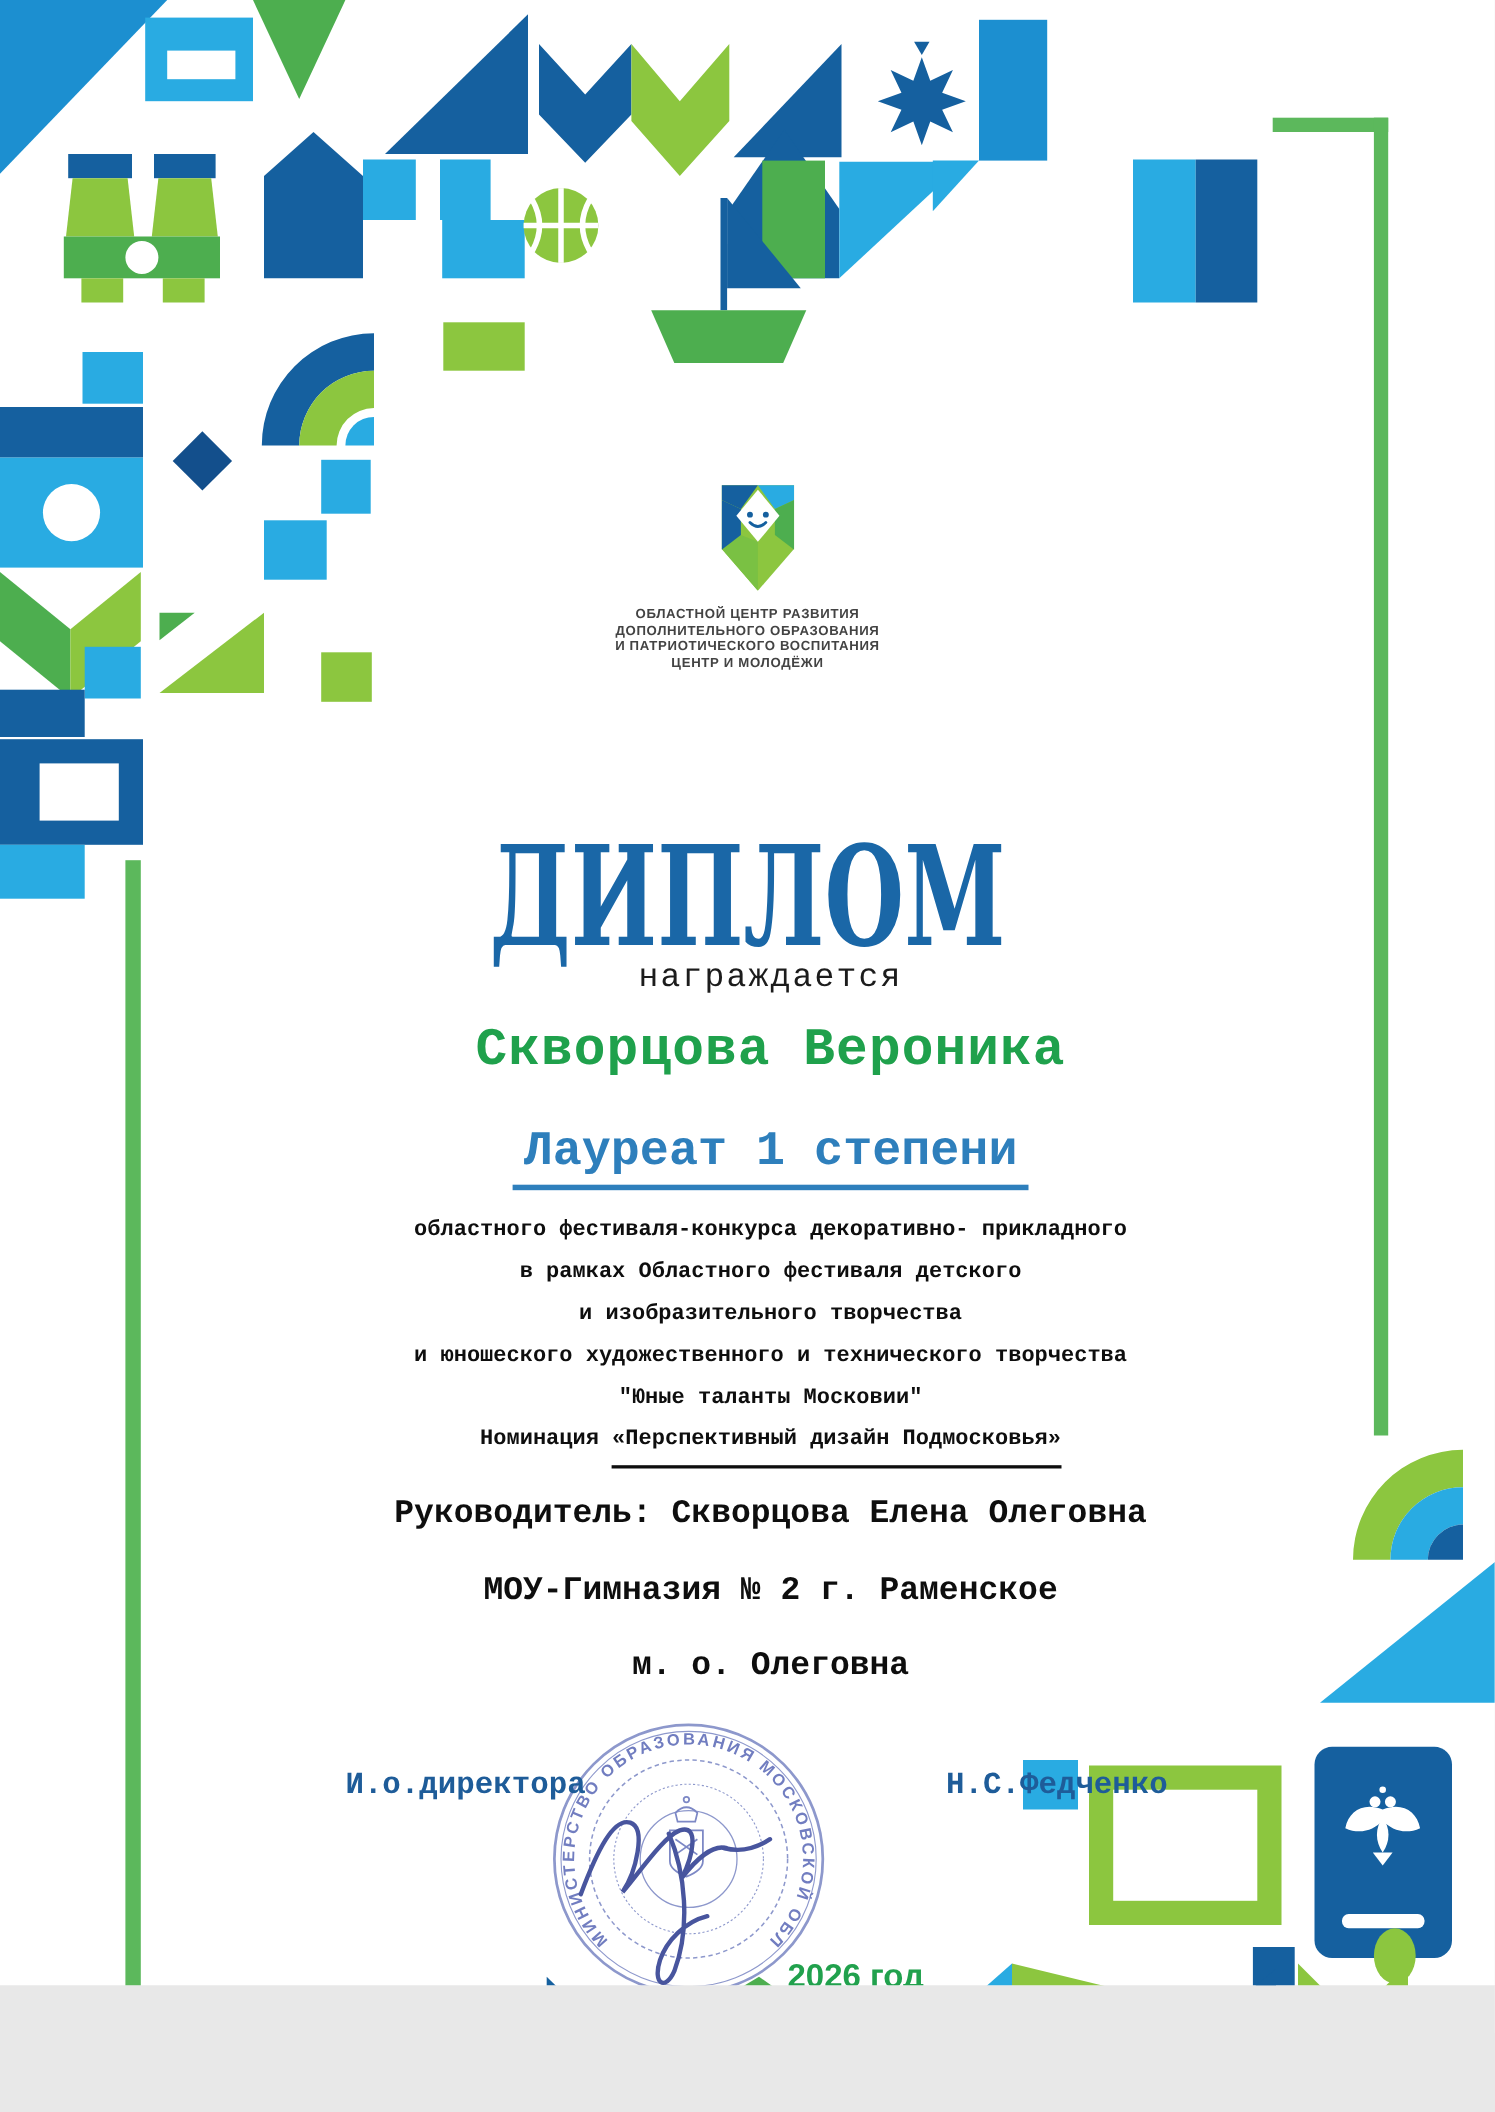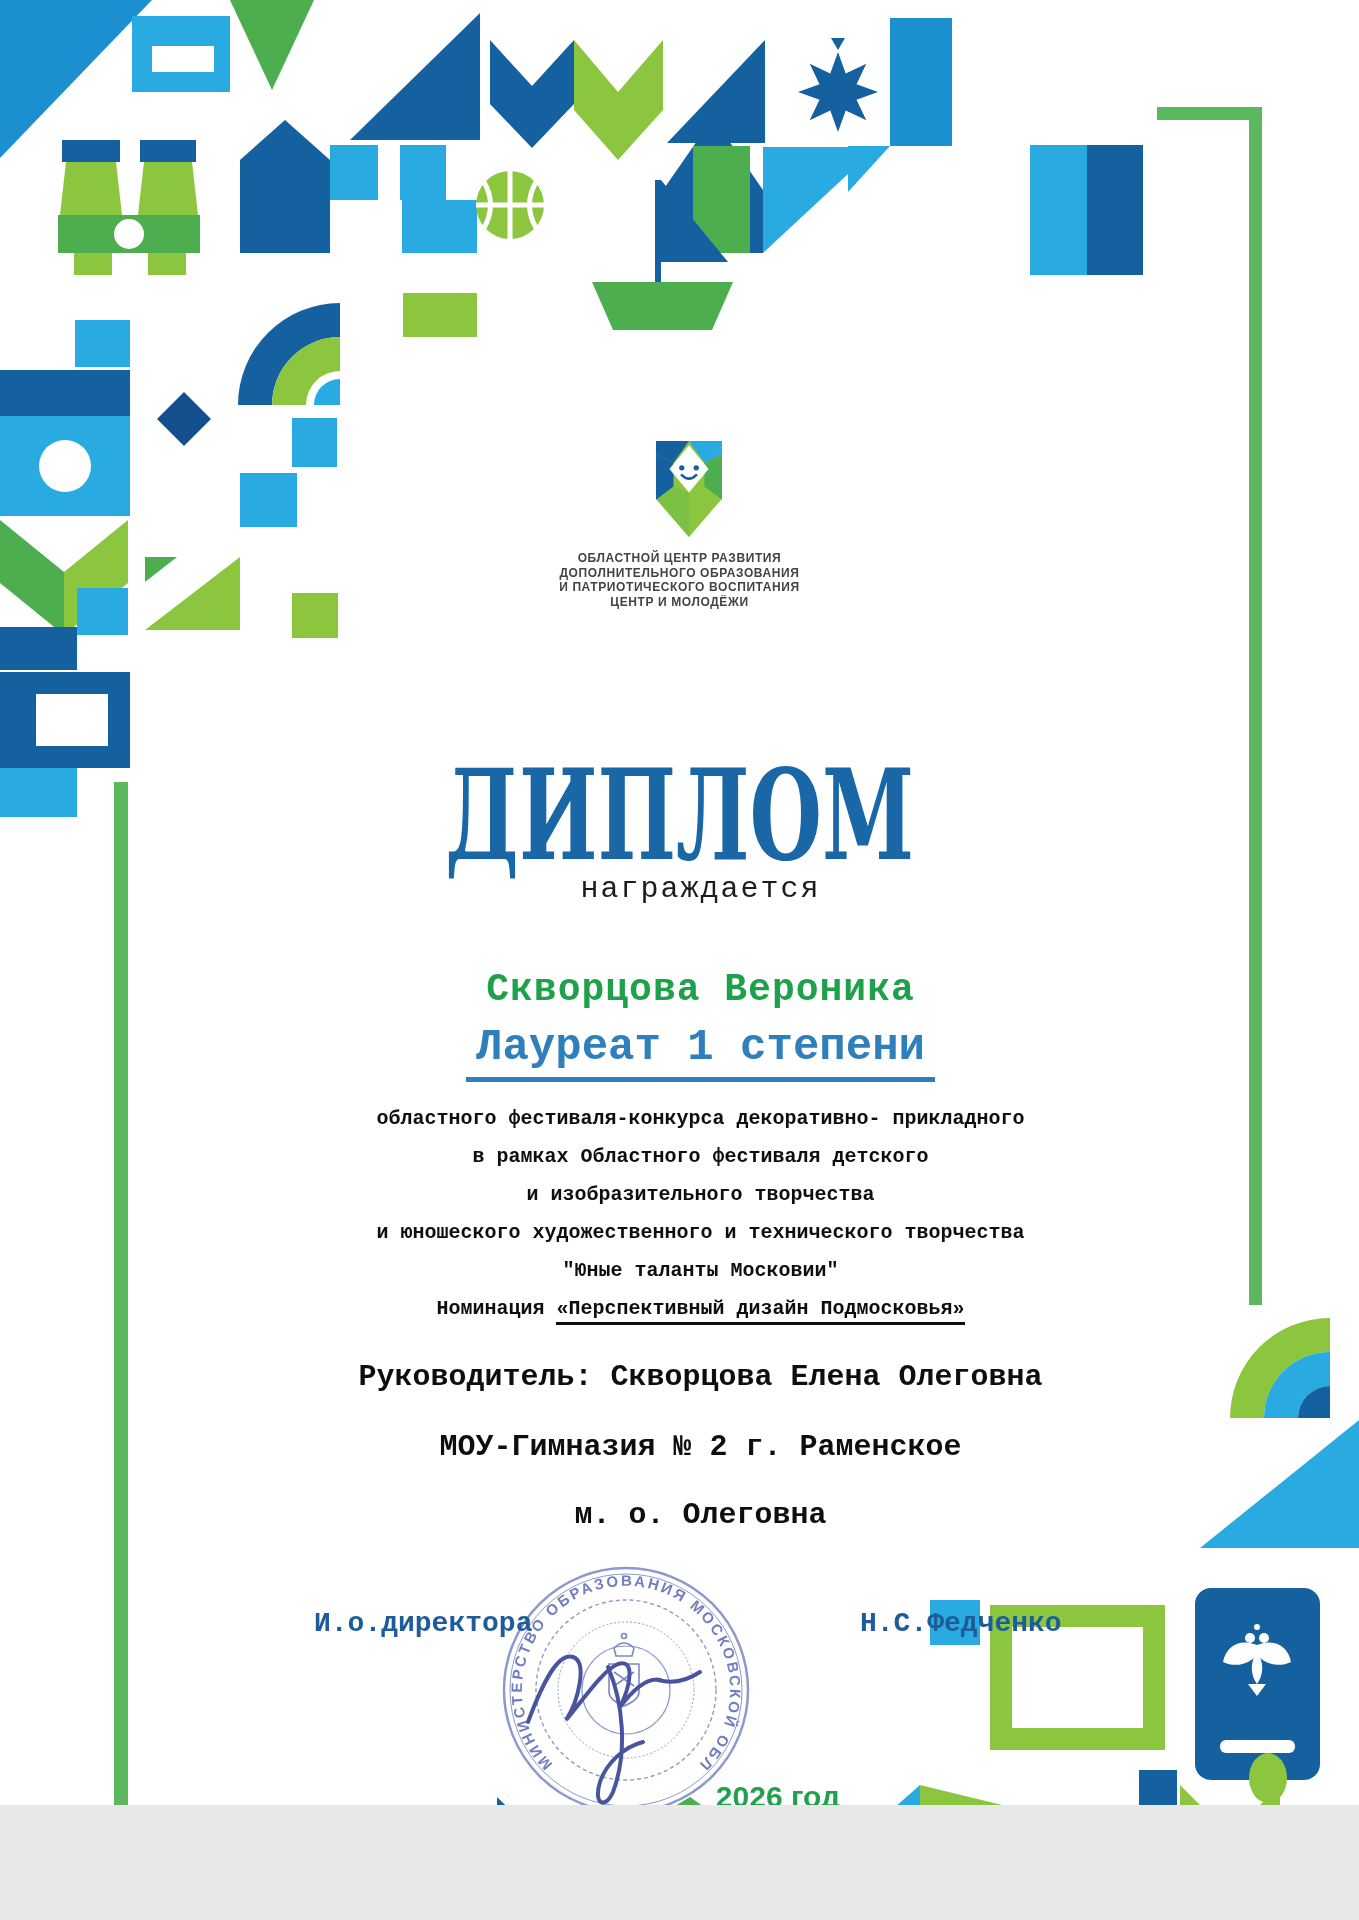--- a/index.html
+++ b/index.html
@@ -8,26 +8,26 @@
   .abs{position:absolute;}
   .center{left:0;right:0;text-align:center;}
   .mono{font-family:"Liberation Mono","DejaVu Sans Mono",monospace;margin-left:42px;}
 
   .org-text{top:551px;font-size:12px;line-height:14.5px;letter-spacing:.6px;
             color:#434343;font-weight:600;}
   .title{top:752px;line-height:126px;font-size:126px;font-weight:bold;
          font-family:"DejaVu Serif","Liberation Serif",serif;color:#1A67A7;
          transform:scaleX(.66);transform-origin:center;}
   .subtitle{top:872px;font-size:30px;letter-spacing:2px;color:#1c1c1c;}
-  .recipient{top:968px;font-size:38px;font-weight:bold;letter-spacing:1px;color:#1FA14C;}
+  .recipient{top:928px;font-size:48px;font-weight:bold;letter-spacing:1px;color:#1FA14C;}
   .award-wrap{top:1022px;}
   .award{display:inline-block;font-size:44px;font-weight:bold;color:#2E7FBC;
          border-bottom:5px solid #2E7FBC;padding:0 10px 5px;}
   .body-text{top:1100px;font-size:20px;font-weight:bold;line-height:38px;color:#0e0e0e;}
-  .nomination-underline{border-bottom:3px solid #0e0e0e;padding-bottom:2px;}
+  .nomination-underline{border-bottom:3px solid #0e0e0e;padding-bottom:12px;}
   .leader{top:1360px;font-size:30px;font-weight:bold;color:#0e0e0e;}
   .school{top:1430px;font-size:30px;font-weight:bold;color:#0e0e0e;}
   .district{top:1498px;font-size:30px;font-weight:bold;color:#0e0e0e;}
   .sign{font-size:28px;font-weight:bold;color:#1E5C99;top:1608px;text-align:center;}
   .sign-left{left:272px;}
   .sign-right{left:818px;}
   .year{left:660px;top:1780px;width:180px;text-align:right;font-size:30px;
         font-weight:600;color:#21A14D;}
 
   .frame{background:#5CB85C;}

